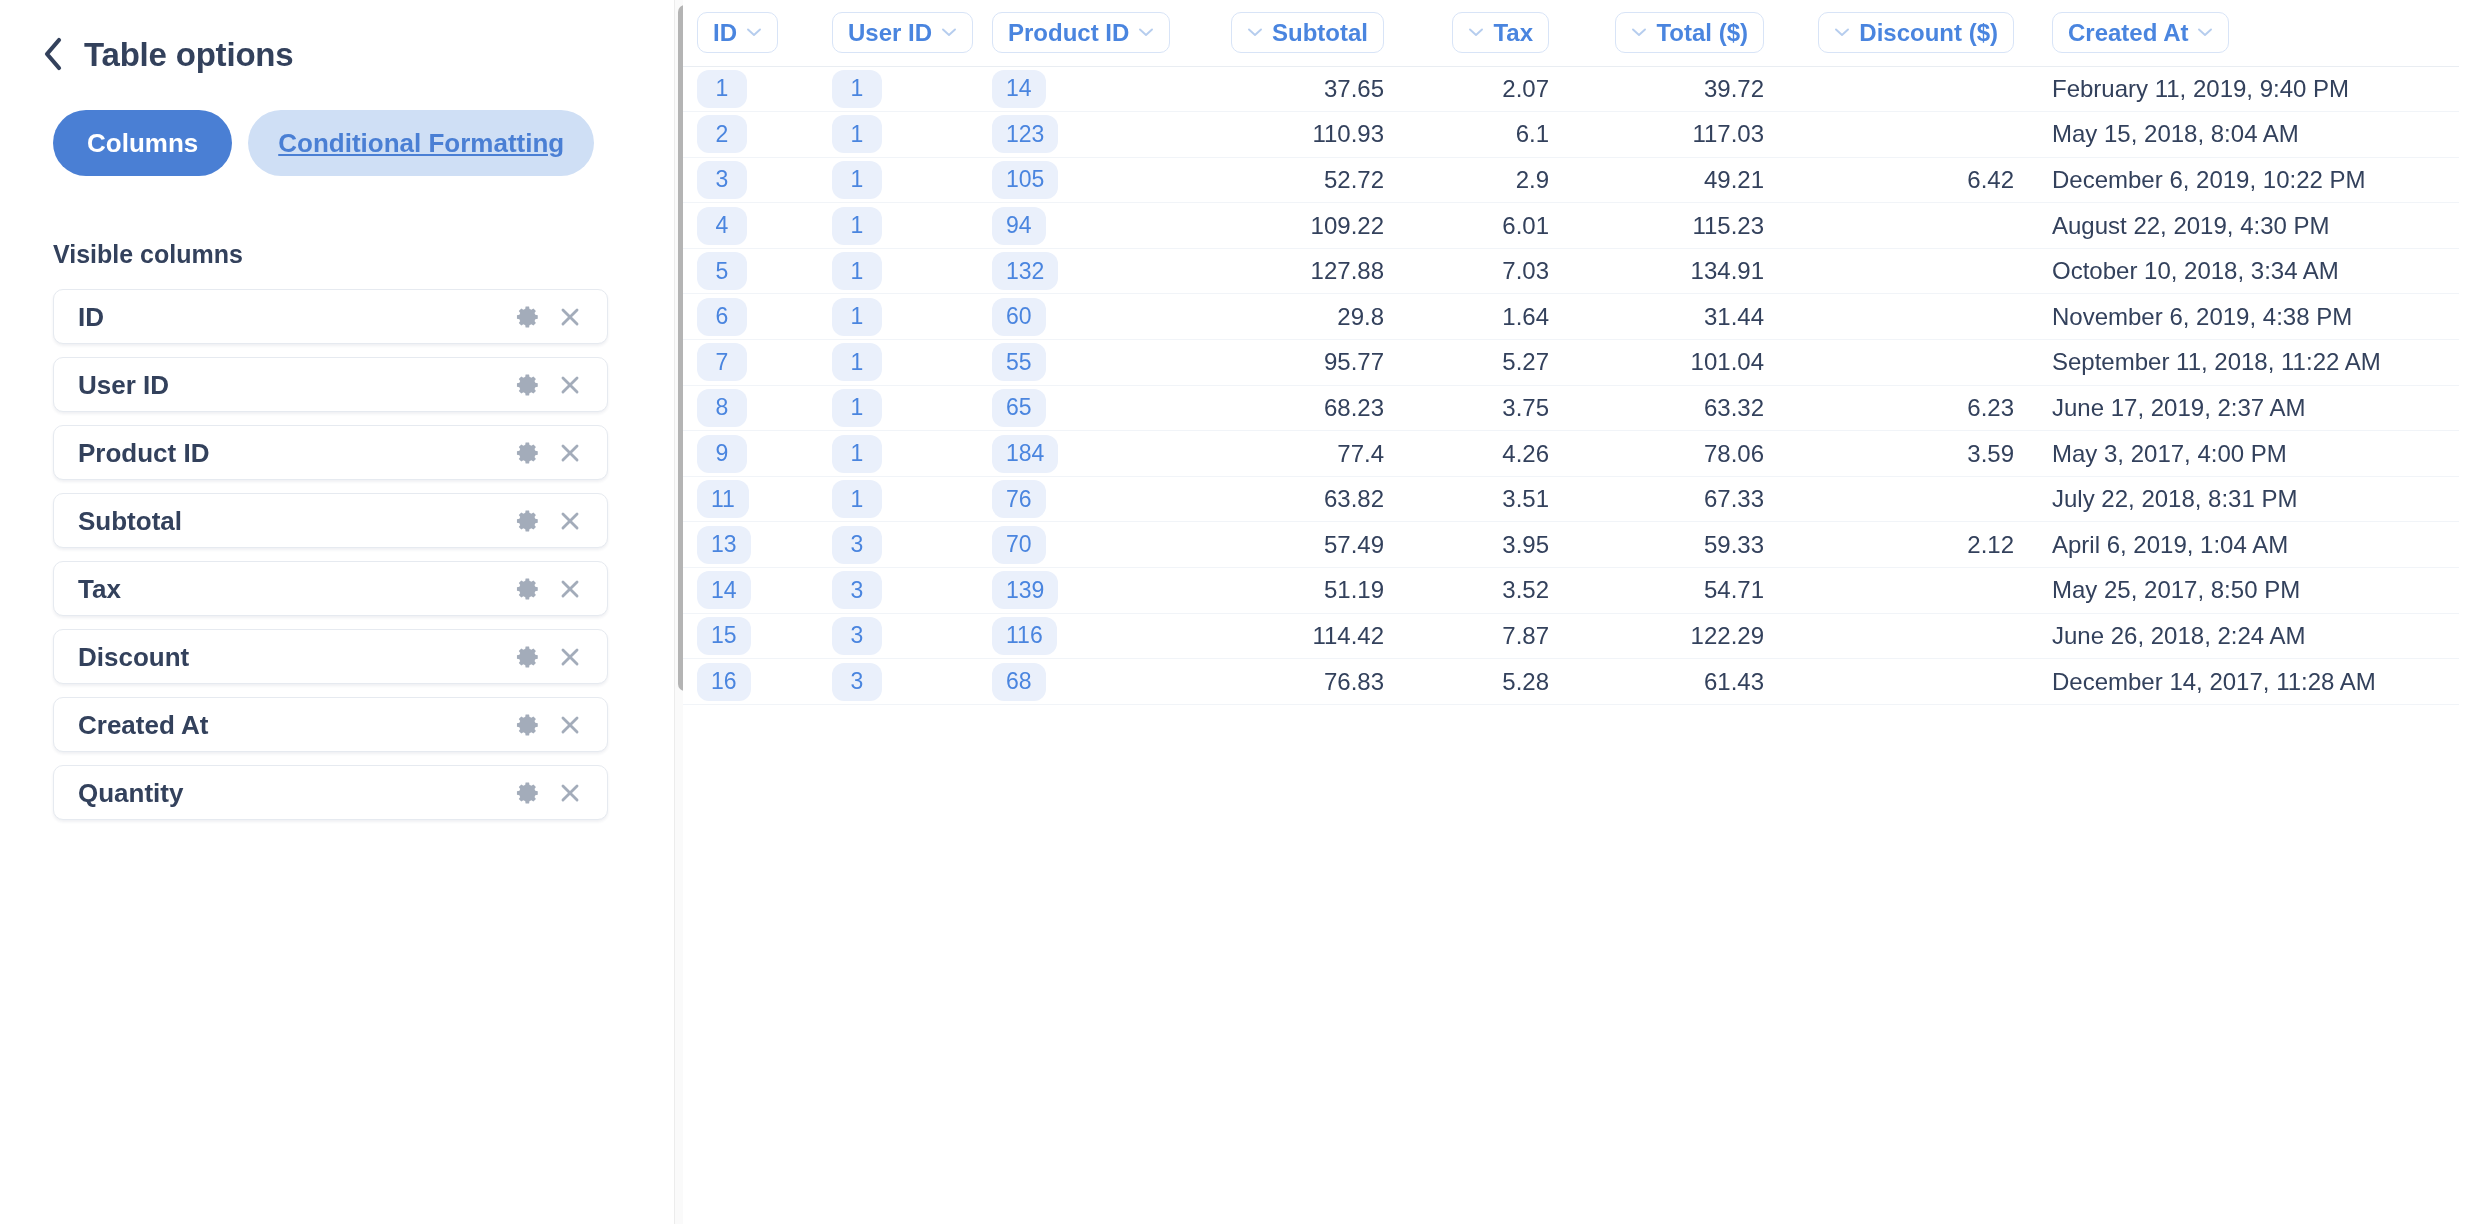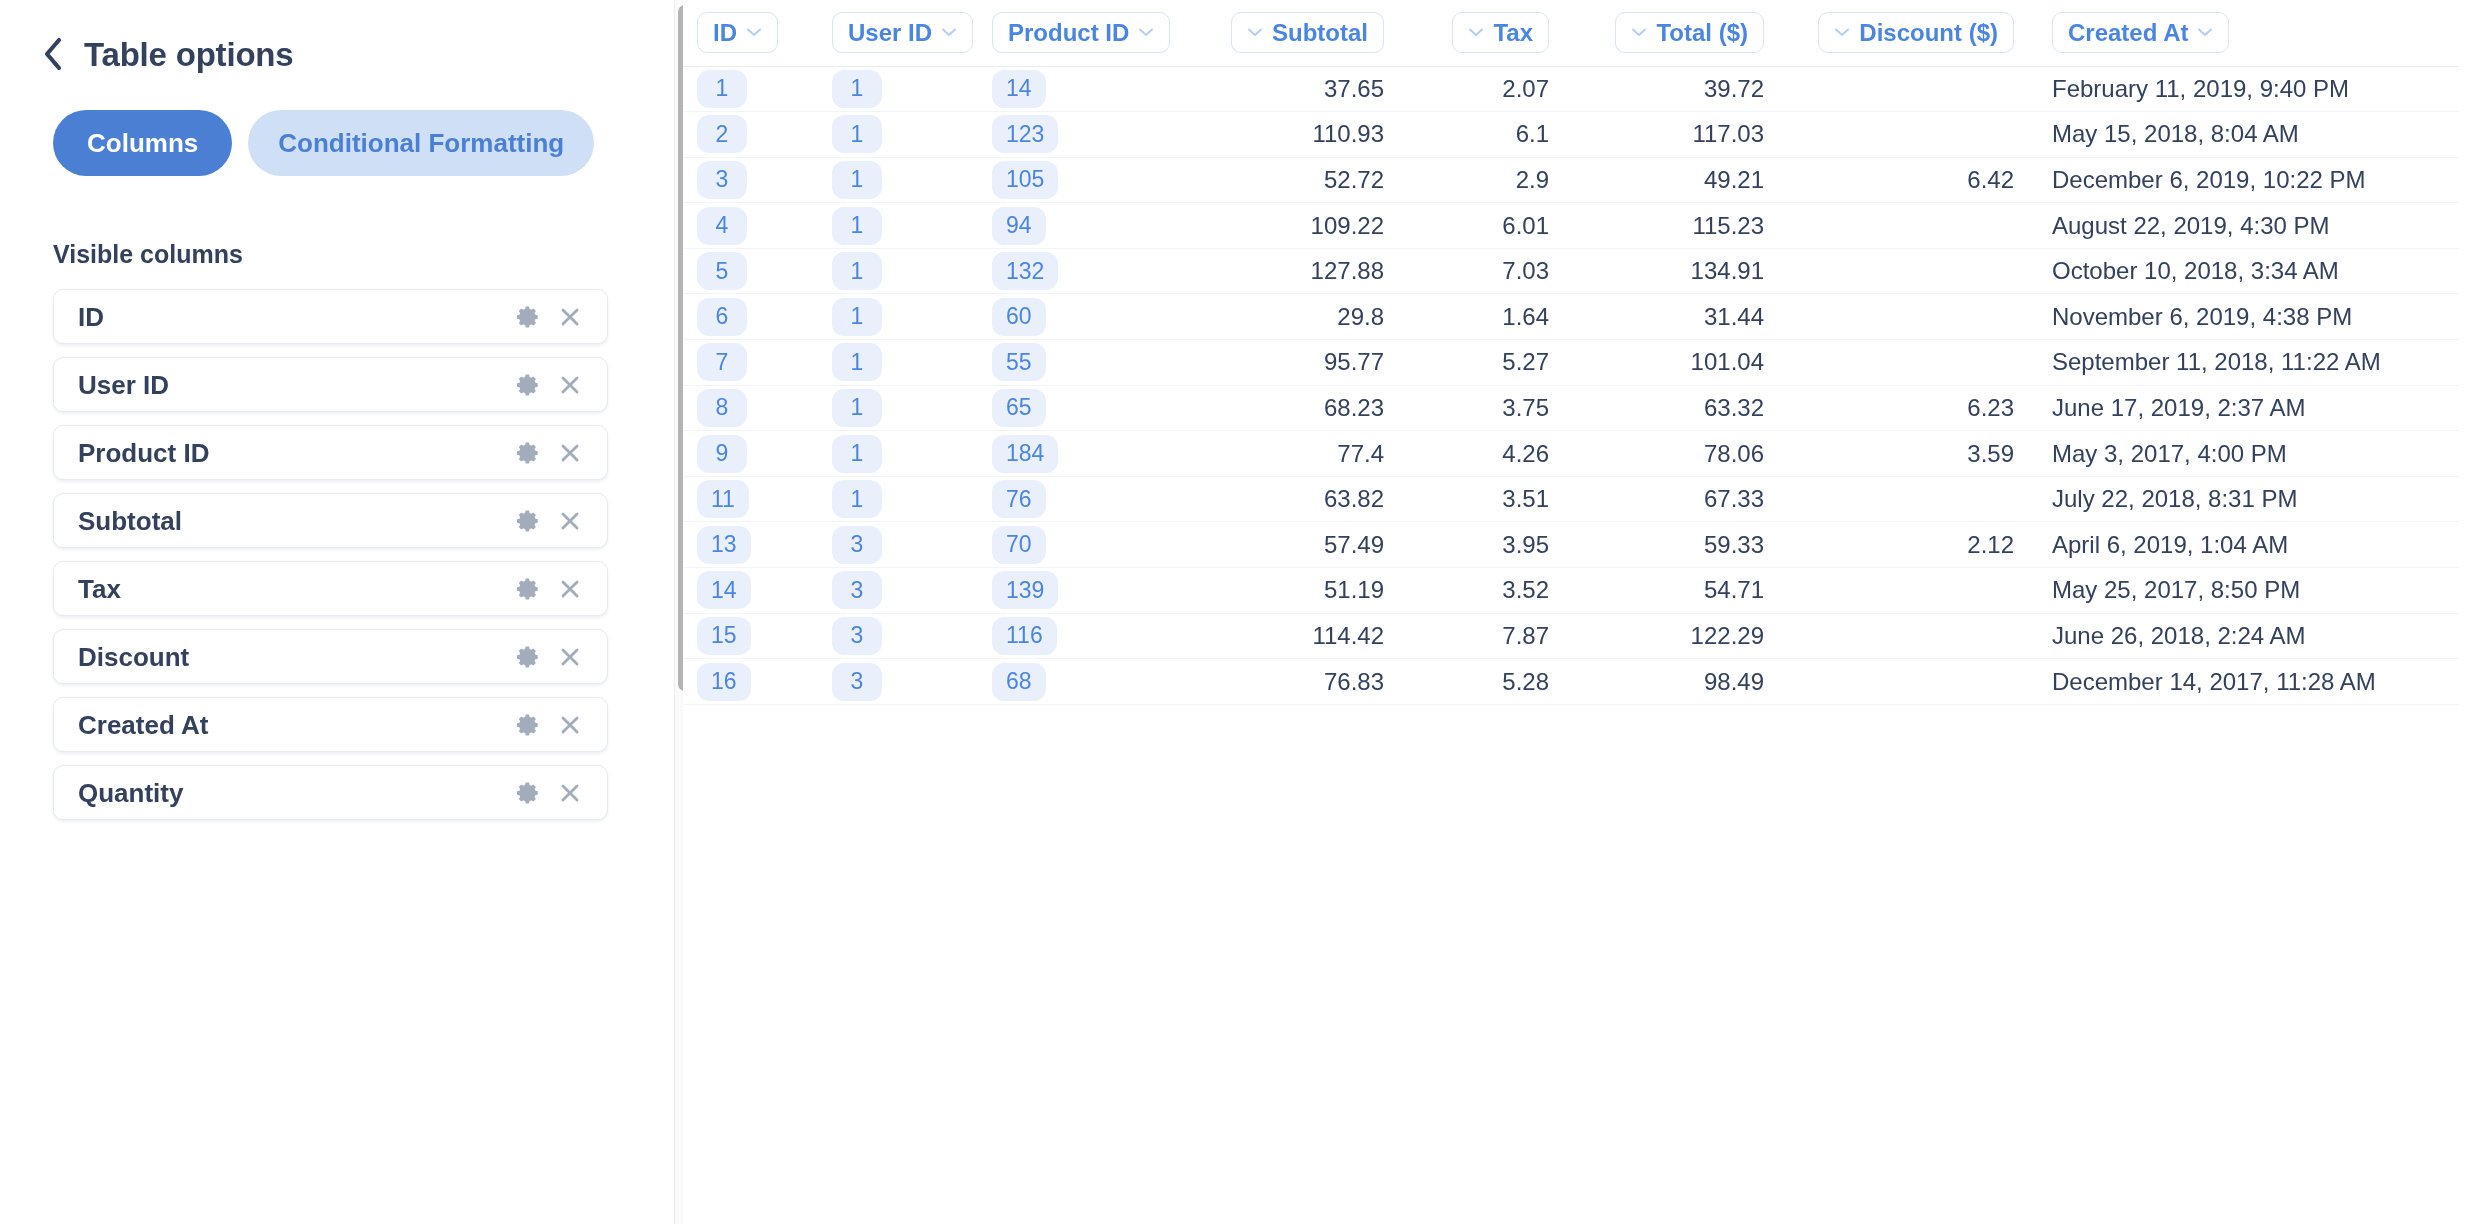--- a/index.html
+++ b/index.html
@@ -77,20 +77,21 @@
   }
   .toggle-btn.active {
     background: #4a7fd4;
     color: #ffffff;
     padding: 20px 34px;
   }
   .toggle-btn.inactive {
     background: #cfdff5;
     color: #4a7fd4;
     padding: 20px 30px;
+    text-decoration: underline;
   }
 
   .section-head {
     padding: 58px 0 0 53px;
     font-size: 25px;
     font-weight: 700;
     color: #33415c;
     line-height: 1;
   }
   .section-sub {
@@ -662,20 +663,20 @@
             <td class="cell-num">122.29</td>
             <td class="cell-num"></td>
             <td class="cell-date">June 26, 2018, 2:24 AM</td>
           </tr>
           <tr>
             <td class="cell-pill"><span class="id-pill">16</span></td>
             <td class="cell-pill"><span class="id-pill">3</span></td>
             <td class="cell-pill"><span class="id-pill">68</span></td>
             <td class="cell-num">76.83</td>
             <td class="cell-num">5.28</td>
-            <td class="cell-num">98.49</td>
+            <td class="cell-num">61.43</td>
             <td class="cell-num"></td>
             <td class="cell-date">December 14, 2017, 11:28 AM</td>
           </tr>
         </tbody>
     </table>
   </main>
 </div>
 
 </body></html>

